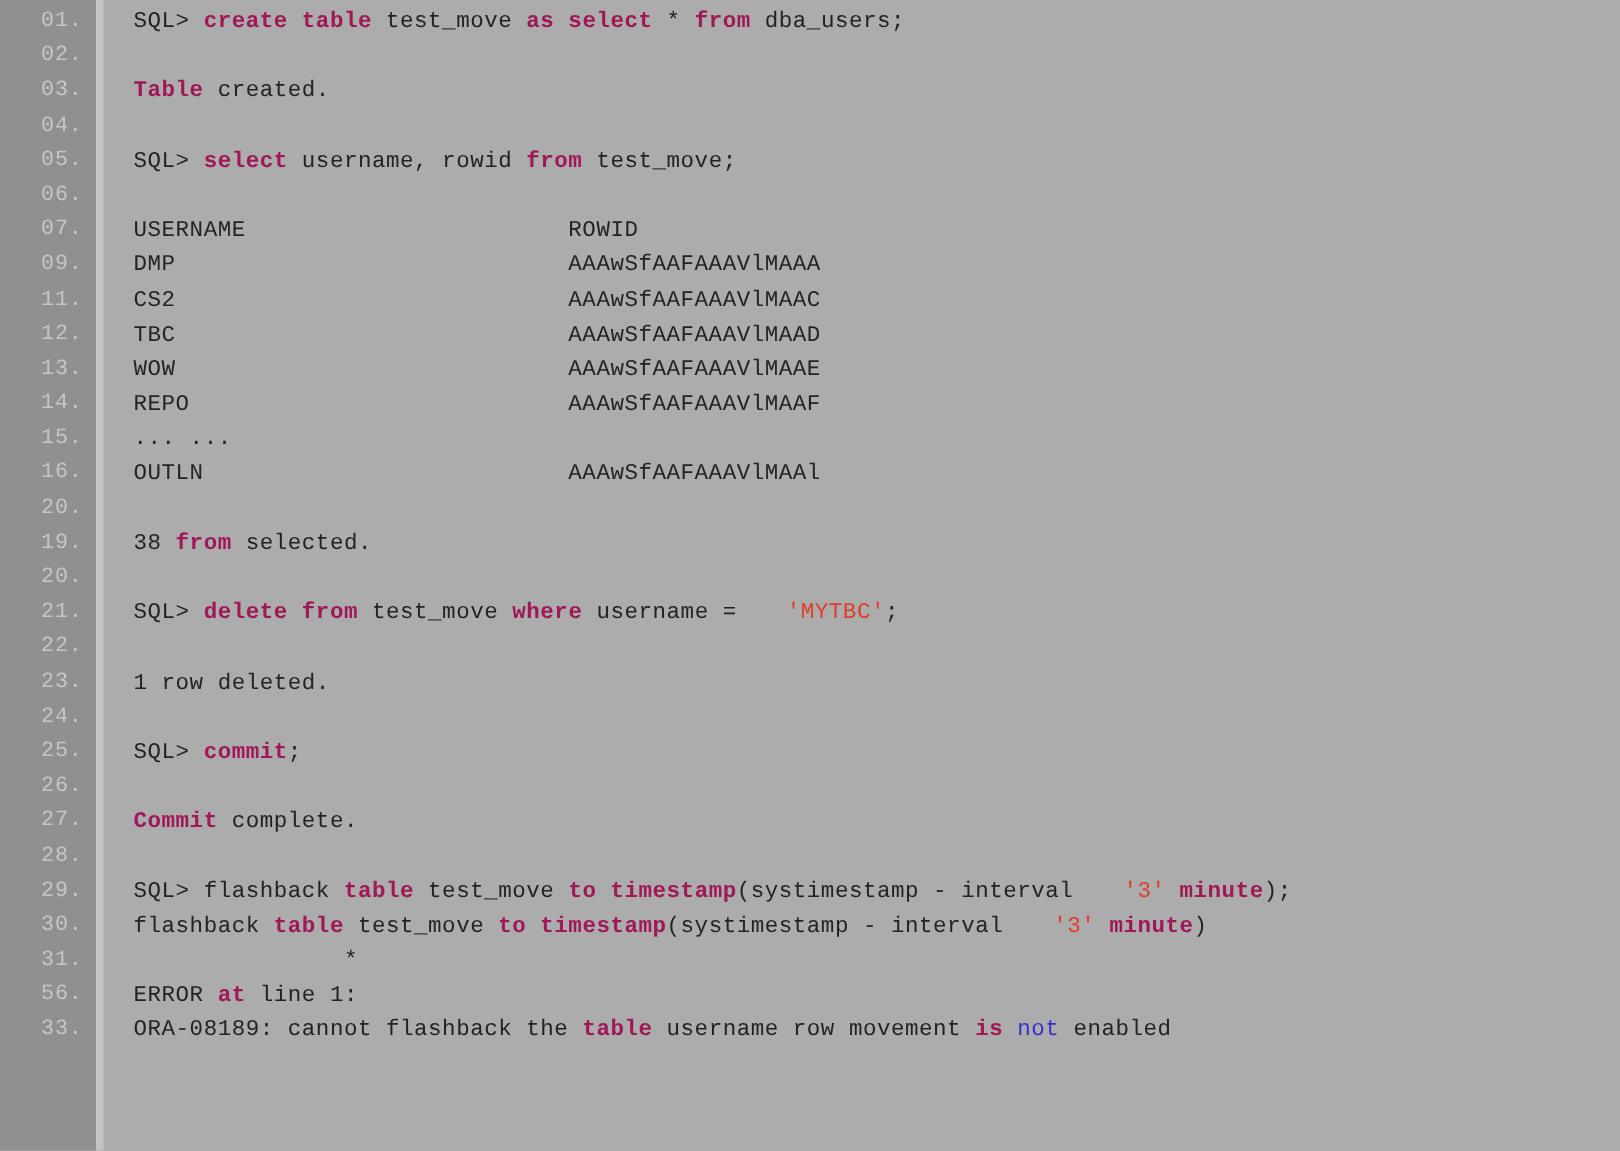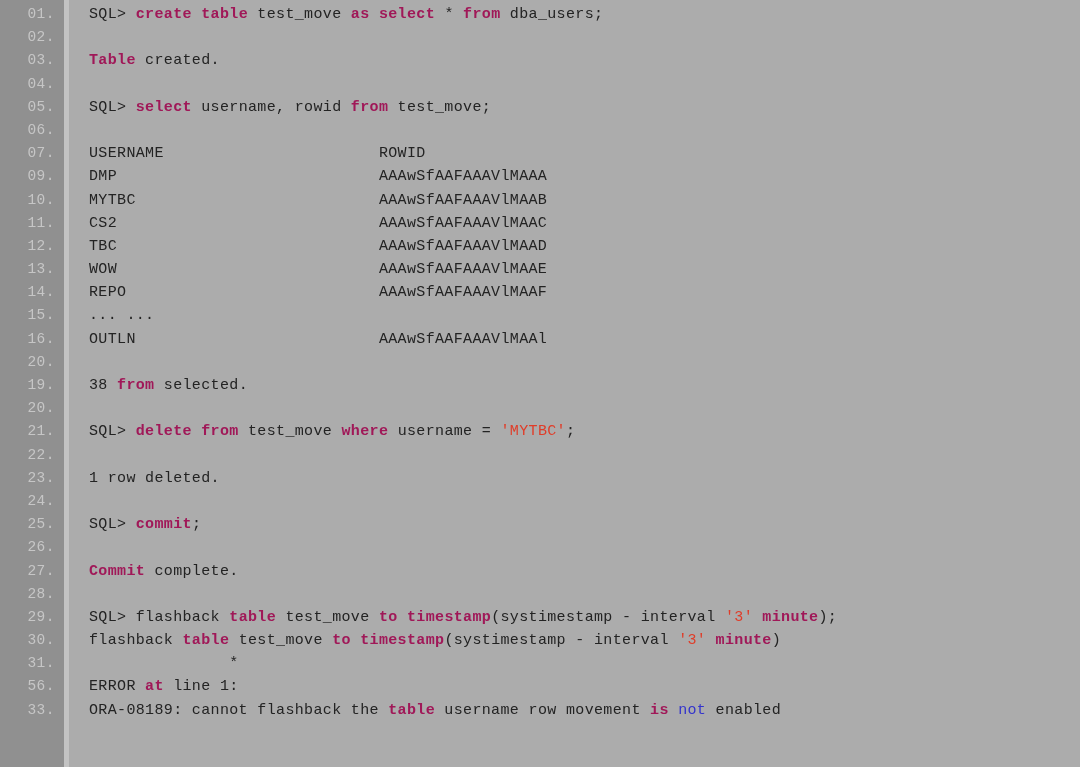--- a/index.html
+++ b/index.html
@@ -71,41 +71,40 @@
     display: inline-block;
     padding-left: 25px;
     color: #232323;
     white-space: pre;
     vertical-align: top;
     letter-spacing: 0.35px;
   }
 
   
   .tok-kw   { color: #a01858; font-weight: bold; }
-  .tok-str  { color: #e03c28; }
+  .tok-str  { color: #e03c28; margin-left: 24px; }
   .tok-not  { color: #3333cc; }
   .tok-rule { color: #4d5c3d; }
   .tok-txt  { color: #232323; }
 </style>
 </head>
 <body>
 
 <div id="code-listing">
   <div class="gutter-strip"></div>
   <div class="gutter-rule"></div>
   <div class="lines">
       <div class="code-line"><span class="lineno">01.</span><span class="linetext"><span class="tok-txt">SQL&gt; </span><span class="tok-kw">create table</span><span class="tok-txt"> test_move </span><span class="tok-kw">as select</span><span class="tok-txt"> * </span><span class="tok-kw">from</span><span class="tok-txt"> dba_users;</span></span></div>
       <div class="code-line"><span class="lineno">02.</span><span class="linetext">&nbsp;</span></div>
       <div class="code-line"><span class="lineno">03.</span><span class="linetext"><span class="tok-kw">Table</span><span class="tok-txt"> created.</span></span></div>
       <div class="code-line"><span class="lineno">04.</span><span class="linetext">&nbsp;</span></div>
       <div class="code-line"><span class="lineno">05.</span><span class="linetext"><span class="tok-txt">SQL&gt; </span><span class="tok-kw">select</span><span class="tok-txt"> username, rowid </span><span class="tok-kw">from</span><span class="tok-txt"> test_move;</span></span></div>
       <div class="code-line"><span class="lineno">06.</span><span class="linetext">&nbsp;</span></div>
       <div class="code-line"><span class="lineno">07.</span><span class="linetext"><span class="tok-txt">USERNAME                       ROWID</span></span></div>
       <div class="code-line"><span class="lineno">09.</span><span class="linetext"><span class="tok-txt">DMP                            AAAwSfAAFAAAVlMAAA</span></span></div>
-      <div class="code-line"><span class="lineno">10.</span><span class="linetext"><span class="tok-txt">MYTBC                          AAAwSfAAFAAAVlMAAB</span></span></div>
       <div class="code-line"><span class="lineno">11.</span><span class="linetext"><span class="tok-txt">CS2                            AAAwSfAAFAAAVlMAAC</span></span></div>
       <div class="code-line"><span class="lineno">12.</span><span class="linetext"><span class="tok-txt">TBC                            AAAwSfAAFAAAVlMAAD</span></span></div>
       <div class="code-line"><span class="lineno">13.</span><span class="linetext"><span class="tok-txt">WOW                            AAAwSfAAFAAAVlMAAE</span></span></div>
       <div class="code-line"><span class="lineno">14.</span><span class="linetext"><span class="tok-txt">REPO                           AAAwSfAAFAAAVlMAAF</span></span></div>
       <div class="code-line"><span class="lineno">15.</span><span class="linetext"><span class="tok-txt">... ...</span></span></div>
       <div class="code-line"><span class="lineno">16.</span><span class="linetext"><span class="tok-txt">OUTLN                          AAAwSfAAFAAAVlMAAl</span></span></div>
       <div class="code-line"><span class="lineno">20.</span><span class="linetext">&nbsp;</span></div>
       <div class="code-line"><span class="lineno">19.</span><span class="linetext"><span class="tok-txt">38 </span><span class="tok-kw">from</span><span class="tok-txt"> selected.</span></span></div>
       <div class="code-line"><span class="lineno">20.</span><span class="linetext">&nbsp;</span></div>
       <div class="code-line"><span class="lineno">21.</span><span class="linetext"><span class="tok-txt">SQL&gt; </span><span class="tok-kw">delete from</span><span class="tok-txt"> test_move </span><span class="tok-kw">where</span><span class="tok-txt"> username = </span><span class="tok-str">'MYTBC'</span><span class="tok-txt">;</span></span></div>

